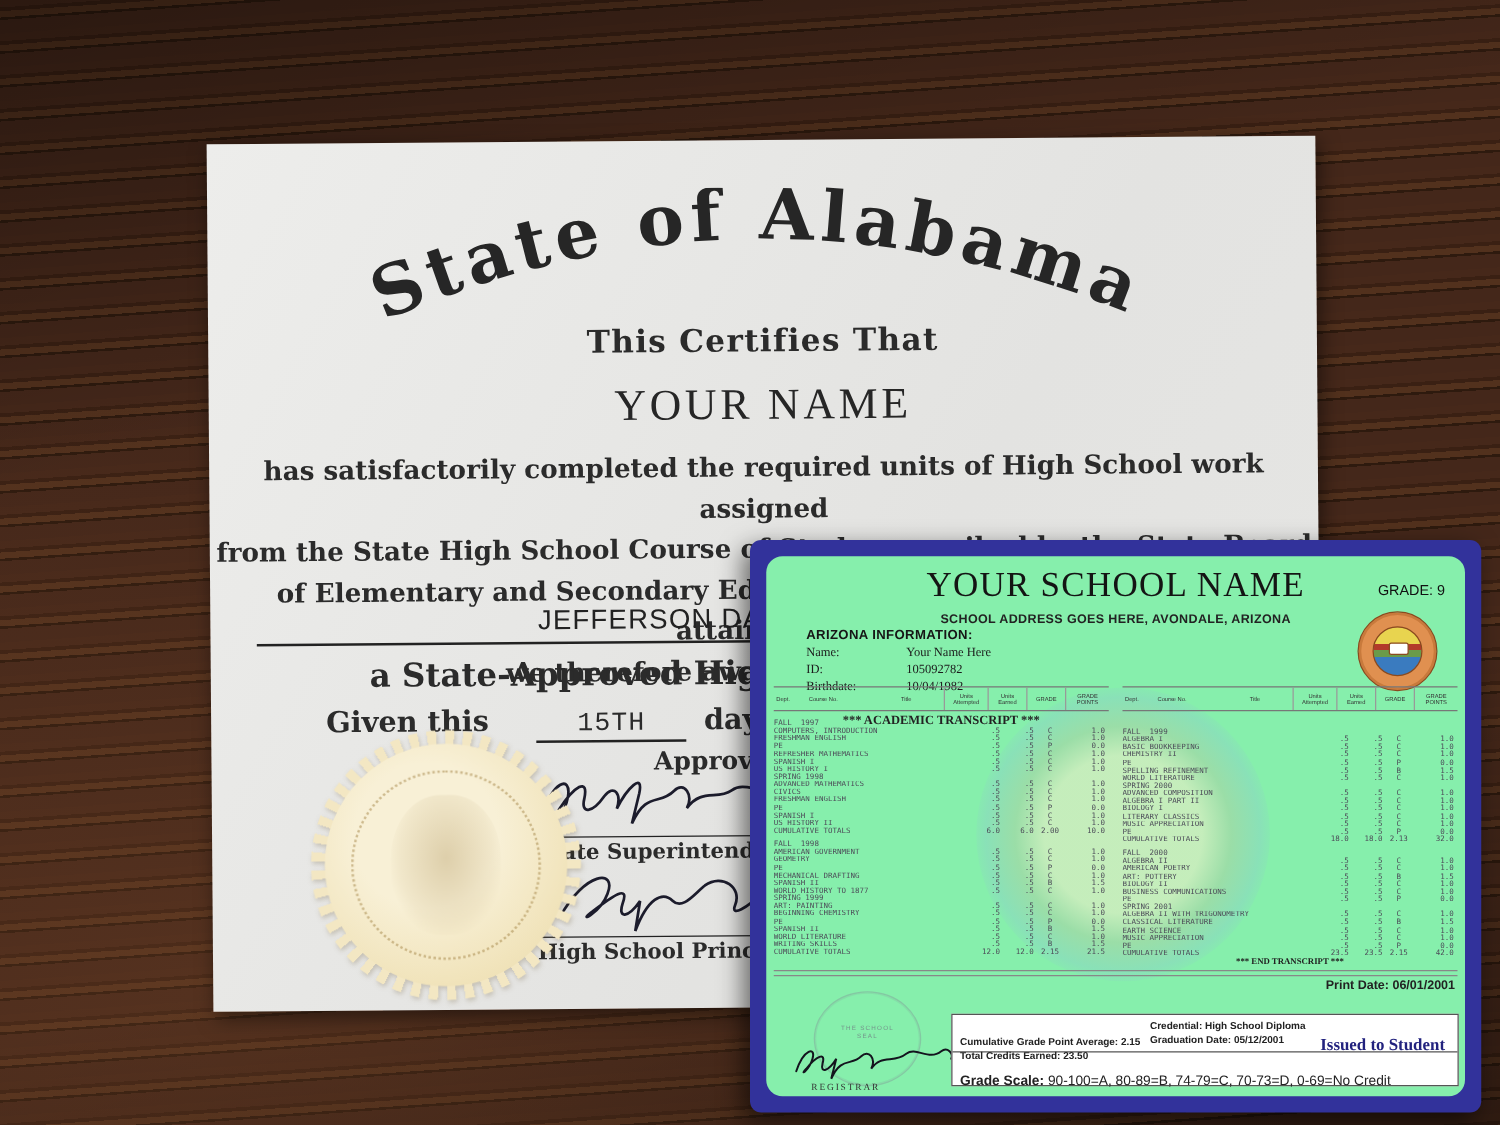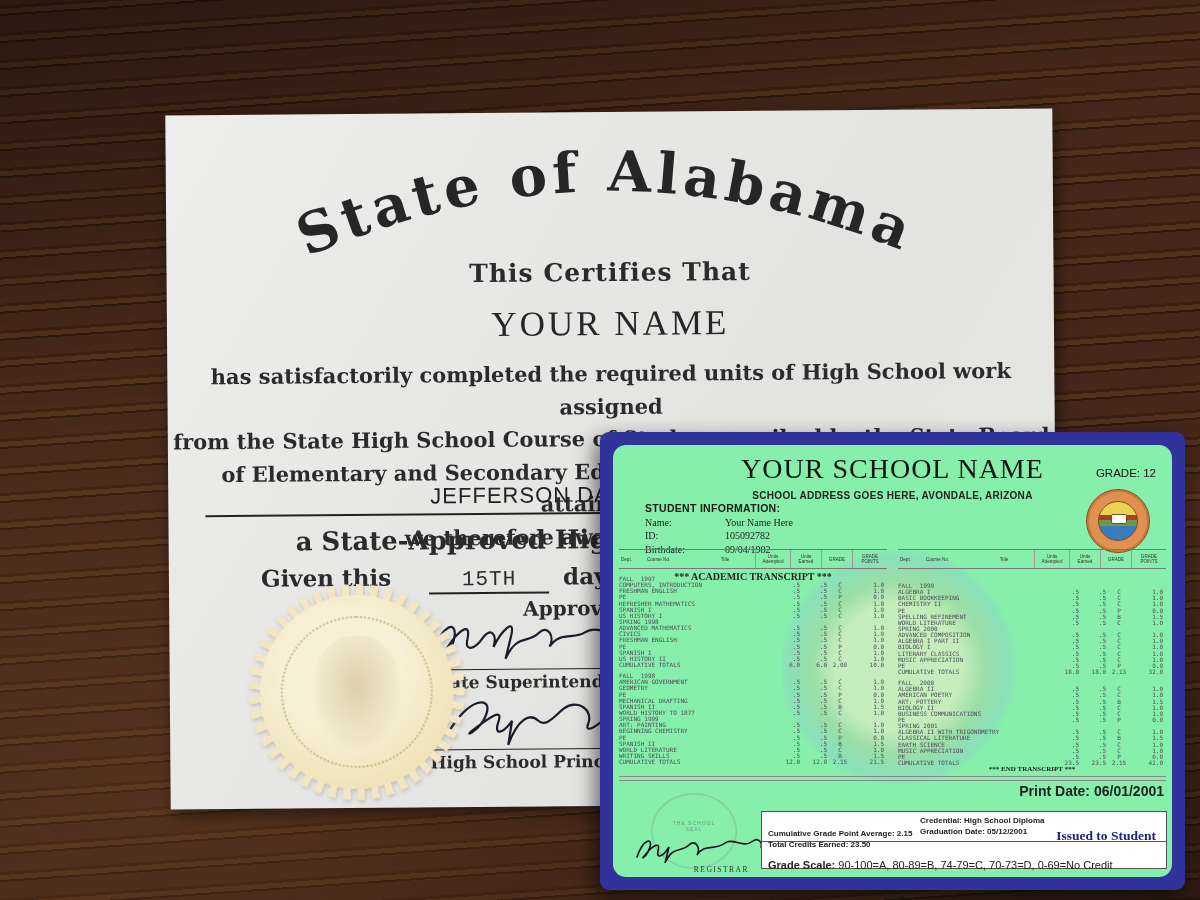--- a/index.html
+++ b/index.html
@@ -146,33 +146,33 @@
   .trow .ct{flex:1;overflow:hidden;}
   .trow .ca{width:30px;text-align:right;}
   .trow .ce{width:27px;text-align:right;}
   .trow .cg{width:26px;text-align:center;}
   .trow .cp{width:31px;text-align:right;padding-right:3px;}
   .tr-end{
     position:absolute;left:285px;top:320px;width:268px;text-align:center;
     font-family:"Liberation Serif",serif;font-weight:bold;font-size:7px;color:#222;
   }
   .tr-rule{position:absolute;left:6px;right:6px;top:331px;height:3px;border-top:1px solid #888;border-bottom:1px solid #888;}
-  .tr-printdate{position:absolute;right:8px;top:338px;font-size:14px;font-weight:bold;color:#222;}
+  .tr-printdate{position:absolute;right:8px;top:338px;font-size:10px;font-weight:bold;color:#222;}
   .emboss-seal{
     position:absolute;left:38px;top:348px;width:84px;height:74px;border-radius:50%;
     border:1px solid rgba(130,130,145,.35);
     box-shadow:inset 0 0 0 1px rgba(130,130,145,.15);
   }
   .emboss-seal .txt{
     position:absolute;left:14px;top:26px;width:56px;text-align:center;
     font-size:5px;color:rgba(110,110,125,.7);line-height:6px;letter-spacing:1px;
   }
   .reg-sig{position:absolute;left:18px;top:386px;width:136px;height:34px;}
   .tr-registrar{
-    position:absolute;left:36px;top:420px;width:100px;text-align:right;
+    position:absolute;left:36px;top:420px;width:100px;text-align:left;
     font-family:"Liberation Serif",serif;font-size:7.5px;letter-spacing:1.5px;color:#333;
   }
   .sum-box{
     position:absolute;left:148px;top:366px;width:404px;height:56px;
     border:1.5px solid #555;background:#fff;
   }
   .sum-top{position:absolute;left:0;top:0;right:0;height:29px;border-bottom:1px solid #555;}
   .sum-col1{position:absolute;left:6px;top:16px;font-size:8px;font-weight:bold;line-height:11px;color:#222;}
   .sum-col2{position:absolute;left:158px;top:3px;font-size:8px;font-weight:bold;line-height:11px;color:#222;}
   .sum-issued{
@@ -228,40 +228,40 @@
     <div class="emboss"></div>
   </div>
 </div>
 
 <div class="transcript">
   <div class="tr-inner">
     <div class="tr-watermark"></div>
 
     <div class="tr-school">YOUR SCHOOL NAME</div>
     <div class="tr-address">SCHOOL ADDRESS GOES HERE, AVONDALE, ARIZONA</div>
-    <div class="tr-grade">GRADE: 12</div>
+    <div class="tr-grade">GRADE: 9</div>
 
     <div class="school-seal">
       <div class="scene"></div>
       <div class="banner"></div>
     </div>
 
     <div class="tr-studinfo">
-      <div class="hd">STUDENT INFORMATION:</div>
+      <div class="hd">ARIZONA INFORMATION:</div>
       <div class="row">
         <span class="lab">Name:</span>
         <span>Your Name Here</span>
       </div>
       <div class="row">
         <span class="lab">ID:</span>
         <span>105092782</span>
       </div>
       <div class="row">
         <span class="lab">Birthdate:</span>
-        <span>09/04/1982</span>
+        <span>10/04/1982</span>
       </div>
     </div>
 
     <div class="thead thead-l" id="thead-l">
         <div class="hc" style="width: 22px;">Dept.</div>
         <div class="hc" style="width: 46px;">Course No.</div>
         <div class="hc title-c">Title</div>
         <div class="hc b" style="width: 30px;">Units Attempted</div>
         <div class="hc b" style="width: 26px;">Units Earned</div>
         <div class="hc b" style="width: 26px;">GRADE</div>

